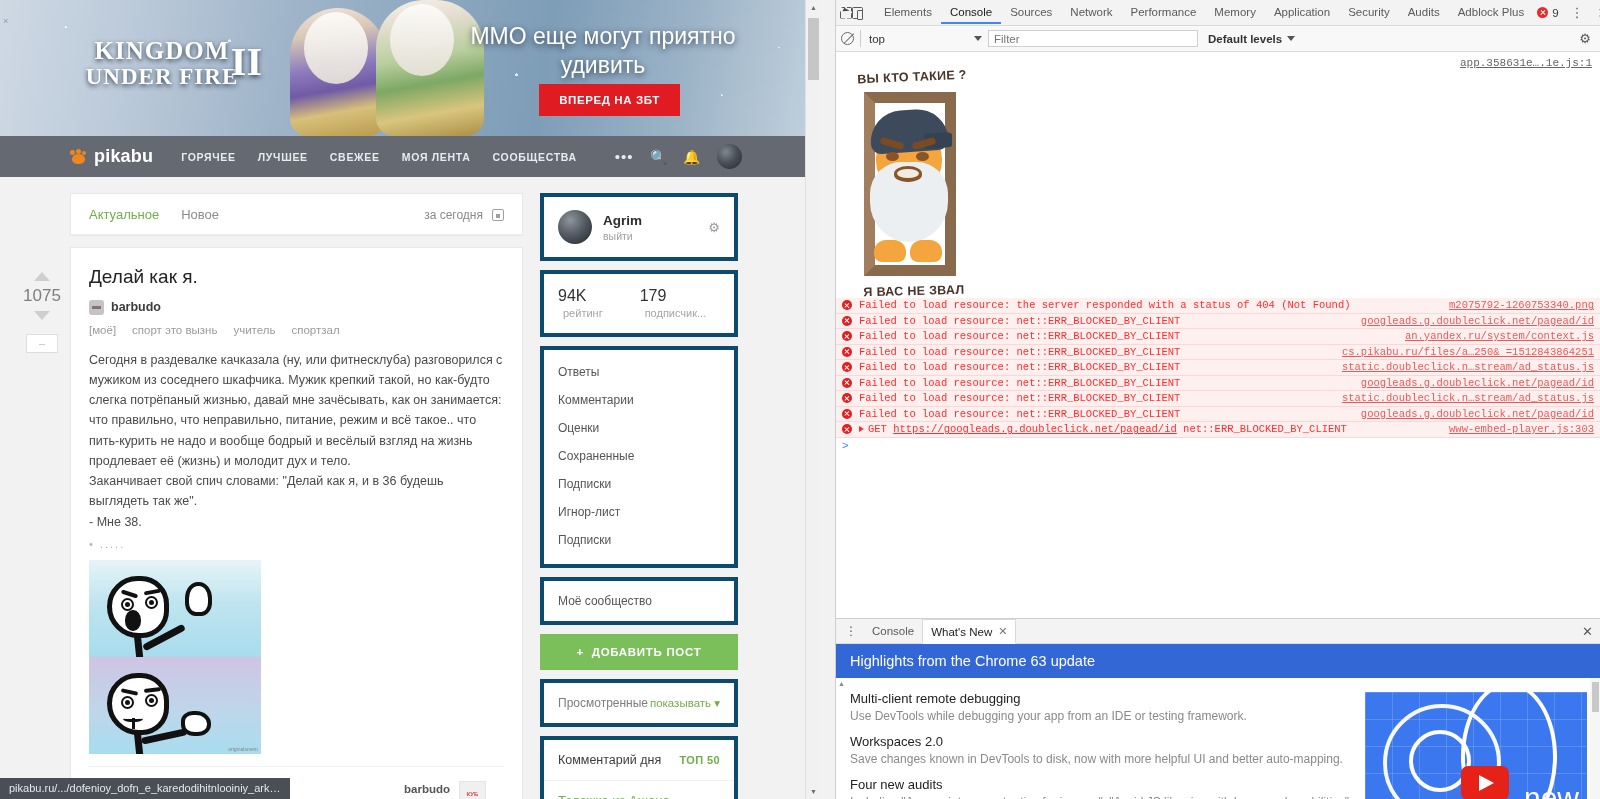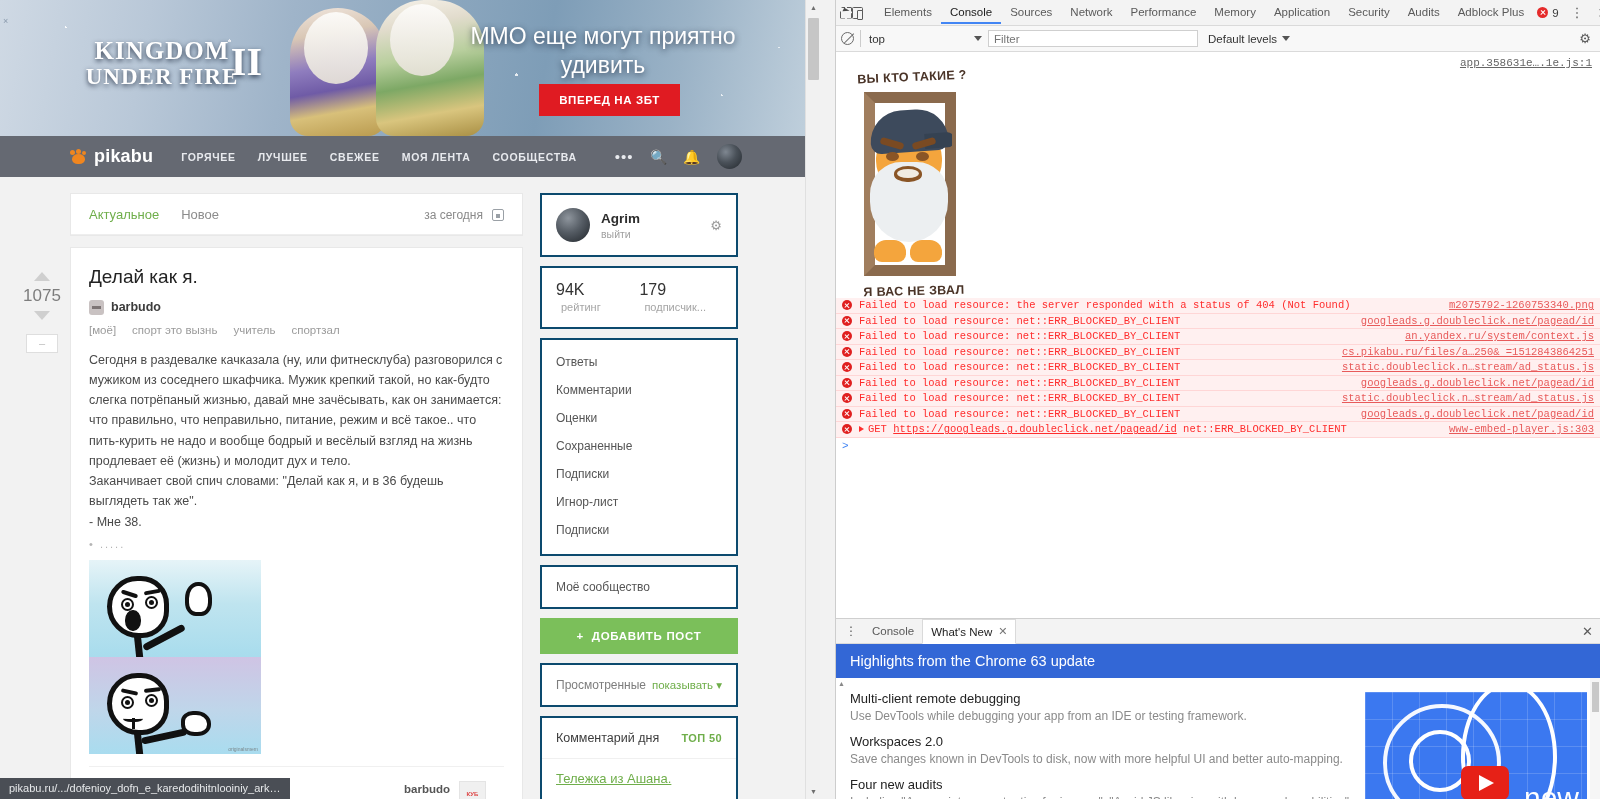--- a/index.html
+++ b/index.html
@@ -132,21 +132,21 @@
   .ic-share { color: #b3b3b3; font-size: 15px; }
   .pf-right { margin-left: auto; display: flex; align-items: center; gap: 9px; }
   .pf-meta { text-align: right; }
   .pf-author { font-size: 11.5px; color: #555; font-weight: 700; }
   .pf-time { font-size: 10.5px; color: #9b9b9b; margin-top: 2px; }
   .pf-ava { width: 27px; height: 29px; background: #f0f0f0; border: 1px solid #e4e4e4; position: relative; }
   .pf-ava:after { content: "КУБ"; position: absolute; left: 0; right: 0; top: 9px; text-align: center; font-size: 6px; color: #d44; font-weight: 700; }
 
   
   .pk-side { position: absolute; left: 540px; top: 16px; width: 198px; }
-  .side-card { background: #fff; border: 2px solid #0c4a6e; margin-bottom: 9px; }
+  .side-card { background: #fff; border: 4px solid #0c4a6e; margin-bottom: 9px; }
   .side-user { display: flex; align-items: center; padding: 13px 14px; gap: 11px; }
   .su-ava { width: 34px; height: 34px; border-radius: 50%;
     background: radial-gradient(circle at 36% 30%, #8e959d 0%, #555c64 45%, #1f2429 100%); flex: none; }
   .su-name { font-size: 13.5px; font-weight: 700; color: #2d2d2d; }
   .su-exit { font-size: 10.5px; color: #a0a0a0; margin-top: 2px; }
   .su-gear { margin-left: auto; color: #9a9a9a; font-size: 13px; cursor: pointer; }
   .side-stats { display: flex; padding: 13px 14px; gap: 18px; align-items: baseline; }
   .ss-num { font-size: 16px; color: #333; font-weight: 400; }
   .ss-lbl { font-size: 11px; color: #a5a5a5; margin-left: 5px; }
   .side-menu { padding: 8px 0 10px; }
@@ -201,21 +201,21 @@
   .xbtn { font-size: 14px; color: #5a5a5a; padding: 0 6px; cursor: pointer; }
 
   .dt-filterbar { display: flex; align-items: center; height: 26px; border-bottom: 1px solid #dadada; background: #f8f8f8; padding: 0 5px; gap: 6px; }
   .clear-ico { width: 13px; height: 13px; border: 1.4px solid #6b6b6b; border-radius: 50%; position: relative; cursor: pointer; }
   .clear-ico:after { content: ""; position: absolute; left: -0.5px; top: 4.6px; width: 14px; height: 1.4px; background: #6b6b6b; transform: rotate(-45deg); }
   .ctx-select { display: flex; align-items: center; width: 122px; border: 0; background: transparent; font-size: 11.5px; color: #333; padding-left: 8px; border-left: 1px solid #ccc; height: 17px; cursor: pointer; }
   .ctx-select .cv { flex: 1; }
   .caret { width: 0; height: 0; border-left: 4px solid transparent; border-right: 4px solid transparent; border-top: 5px solid #555; }
   .filter-input { width: 210px; height: 17px; border: 1px solid #cfcfcf; background: #fff; font-size: 11.5px;
     color: #999; padding: 0 5px; font-family: "Liberation Sans", sans-serif; }
-  .levels { display: flex; align-items: center; gap: 5px; font-size: 11.5px; color: #333; cursor: pointer; padding-left: 4px; }
+  .levels { display: flex; align-items: center; gap: 5px; font-size: 11.5px; color: #333; cursor: pointer; padding-left: 4px; font-weight: bold; }
   .gear2 { margin-left: auto; font-size: 13px; color: #5a5a5a; cursor: pointer; padding-right: 4px; }
 
   .dt-console { position: relative; height: 566px; overflow: hidden; background: #fff; }
   .src-link { position: absolute; right: 8px; top: 5px; font-family: "Liberation Mono", monospace;
     font-size: 11px; color: #666; text-decoration: underline; cursor: pointer; }
   .console-img { margin: 18px 0 0 8px; width: 128px; height: 228px; position: relative; }
 
   
   .cm-top { position: absolute; left: 6px; top: 0; width: 124px; text-align: center;
     font-family: "Liberation Sans", sans-serif; font-size: 12.5px; font-weight: 700; color: #4a3428;

